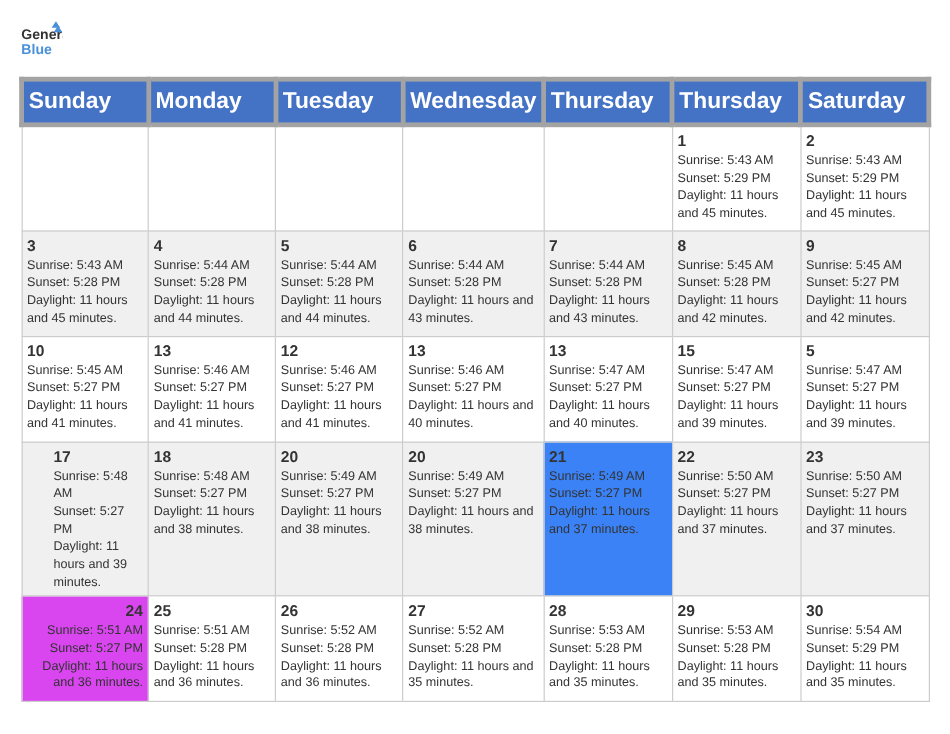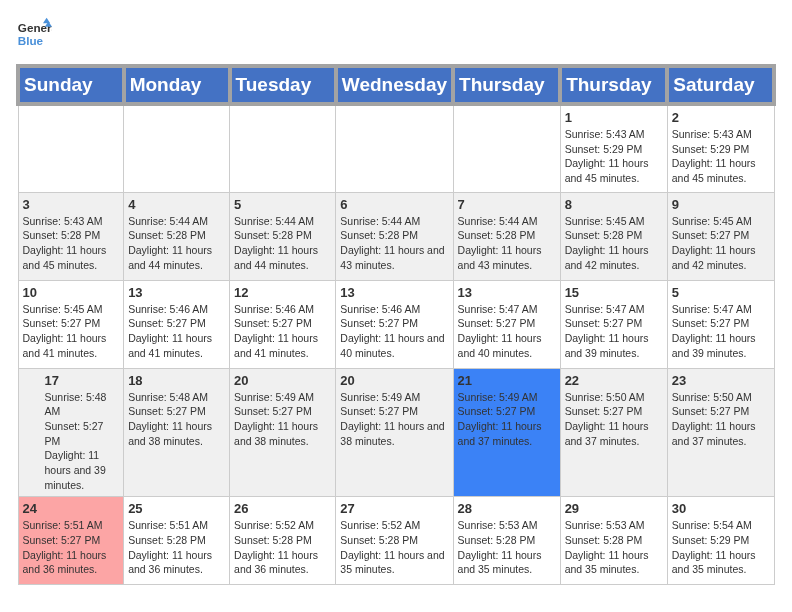--- a/index.html
+++ b/index.html
@@ -254,21 +254,21 @@
 Daylight: 11 hours and 37 minutes.</div>
         </td>
         <td style="background: rgb(240, 240, 240);">
           <span class="day-number">23</span>
           <div class="day-info" style="white-space: pre-line;">Sunrise: 5:50 AM
 Sunset: 5:27 PM
 Daylight: 11 hours and 37 minutes.</div>
         </td>
       </tr>
       <tr>
-        <td style="background: #fca5a5;">
+        <td style="background: #d946ef; text-align: right;">
           <span class="day-number">24</span>
           <div class="day-info" style="white-space: pre-line;">Sunrise: 5:51 AM
 Sunset: 5:27 PM
 Daylight: 11 hours and 36 minutes.</div>
         </td>
         <td style="background: rgb(255, 255, 255);">
           <span class="day-number">25</span>
           <div class="day-info" style="white-space: pre-line;">Sunrise: 5:51 AM
 Sunset: 5:28 PM
 Daylight: 11 hours and 36 minutes.</div>

